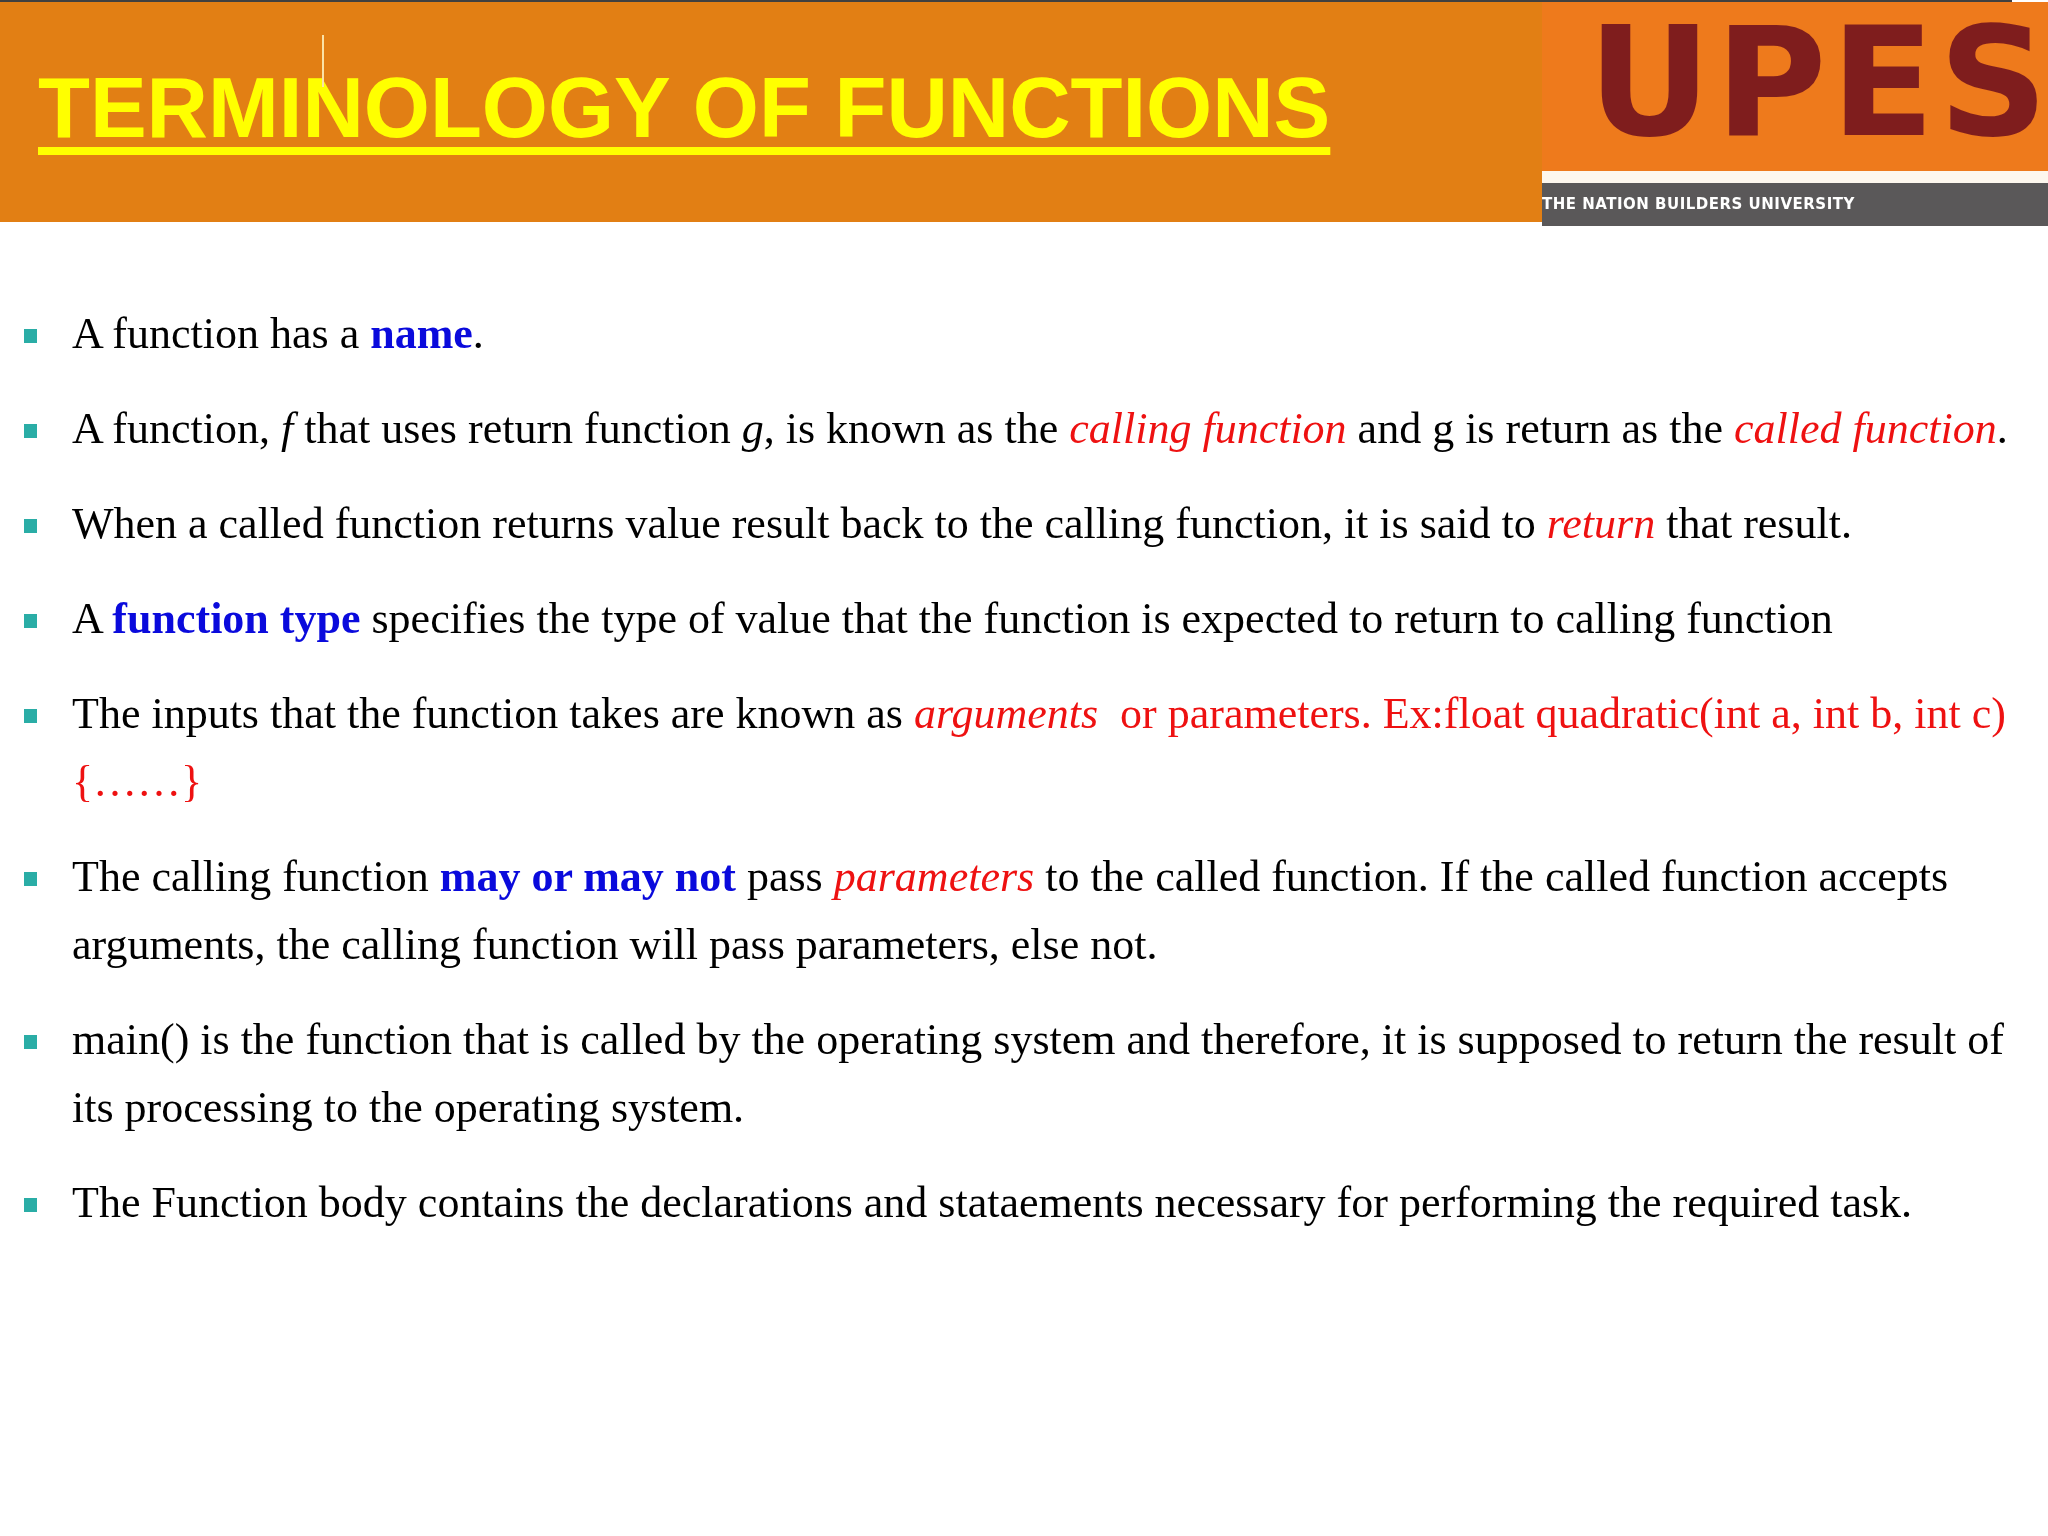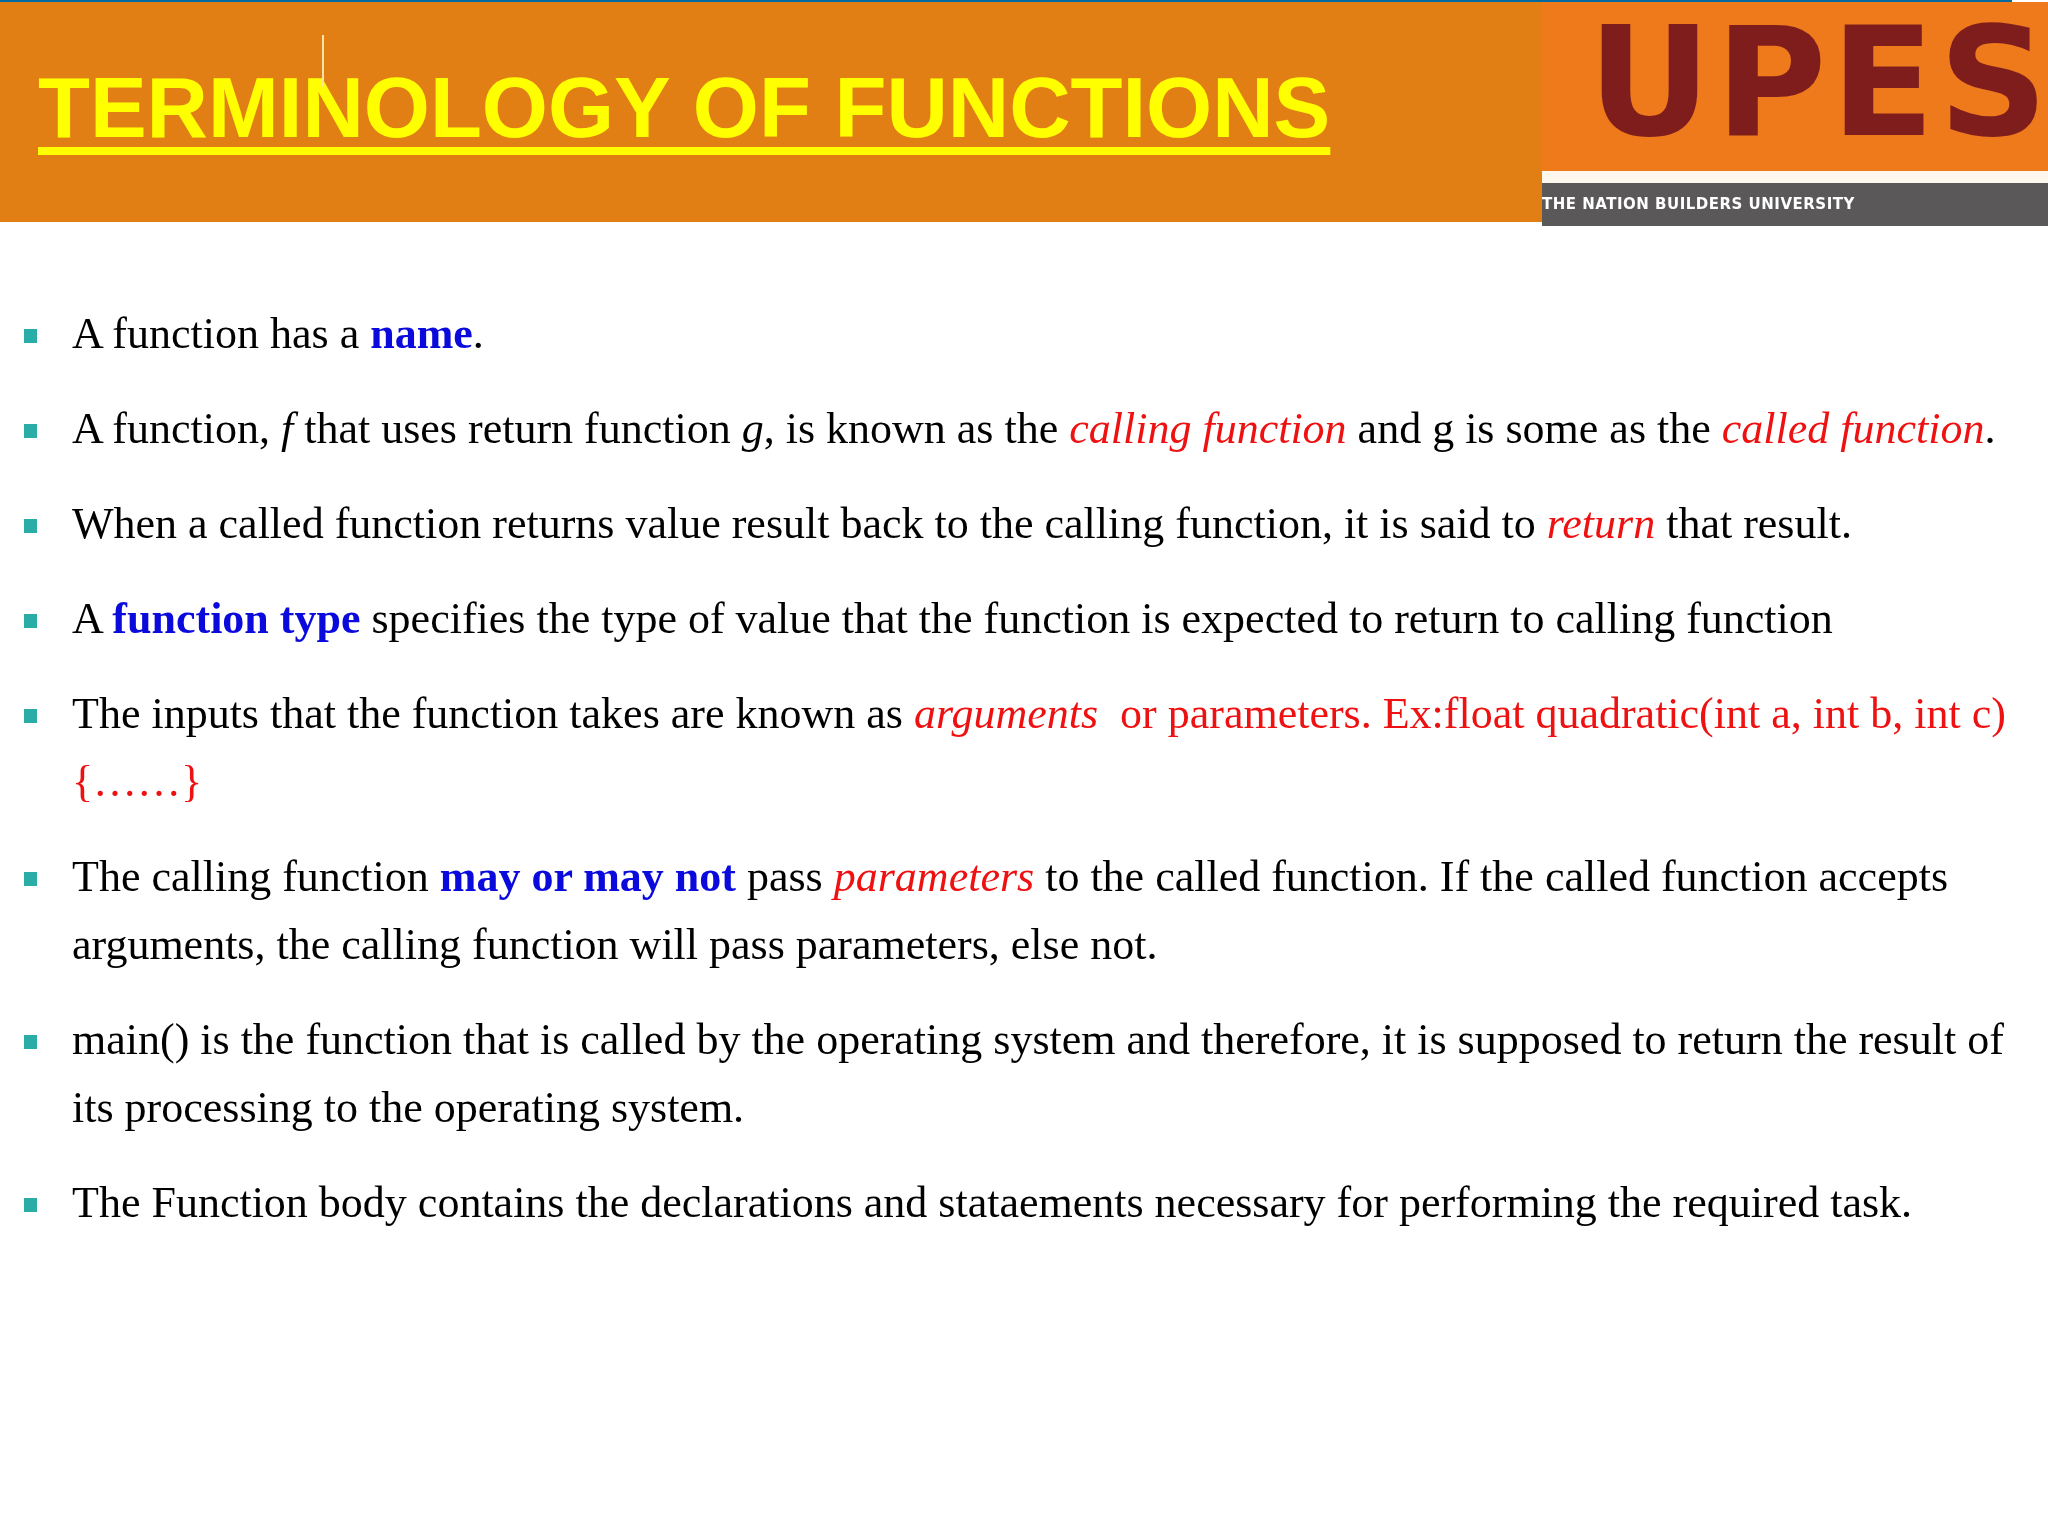--- a/index.html
+++ b/index.html
@@ -1,17 +1,17 @@
 <!DOCTYPE html>
 <html><head>
 <meta charset="utf-8">
 <style>
   html, body { margin:0; padding:0; }
   body { width:2048px; height:1536px; background:#ffffff; position:relative; overflow:hidden; font-family:"Liberation Sans", sans-serif; }
-  .header { position:absolute; left:0; top:0; width:2012px; height:222px; background:#e27f14; border-top:2px solid #0369a1; box-sizing:border-box; }
+  .header { position:absolute; left:0; top:0; width:2012px; height:222px; background:#e27f14; border-top:2px solid #404040; box-sizing:border-box; }
   .title { position:absolute; left:38px; top:56px; font-size:85px; font-weight:bold; color:#ffff00; text-decoration:underline; text-decoration-thickness:8px; text-underline-offset:10px; white-space:nowrap; letter-spacing:0px; line-height:100px; }
   .cursor { position:absolute; left:322px; top:33px; width:2px; height:52px; background:#fbe2a6; }
   .logo { position:absolute; left:1542px; top:0; width:506px; height:224px; background:#ee7a1c; }
   .logo-text { position:absolute; left:20px; top:6px; width:470px; text-align:right; font-size:152px; font-weight:bold; color:#7f1d1d; letter-spacing:4px; line-height:150px; font-family:"DejaVu Sans", sans-serif;margin-left:20px; }
   .logo-line { position:absolute; left:0; top:169px; width:506px; height:12px; background:#fdf7ee; }
   .logo-band { position:absolute; left:0; top:181px; width:506px; height:43px; background:#5a5859; }
   .logo-tag { position:absolute; left:0; top:181px; width:506px; height:43px; line-height:43px; text-align:left; color:#ffffff; font-size:15px; font-weight:bold; letter-spacing:0.5px; font-family:"DejaVu Sans", sans-serif; }
   .content { position:absolute; left:0; top:300px; width:2048px;font-family:Liberation Serif, serif; }
   .item { position:relative; padding-left:72px; padding-right:20px; font-size:44px; line-height:68px; color:#000; margin-bottom:27px; }
   .bullet { position:absolute; left:24px; top:29px; width:13px; height:14px; background:#2aada6; }
@@ -35,21 +35,21 @@
 
 <div class="content">
 
   <div class="item">
     <span class="bullet"></span>
     <span>A function has a </span><span class="blue">name</span><span>.</span>
   </div>
 
   <div class="item">
     <span class="bullet"></span>
-    <span>A function, </span><span class="it">f</span><span> that uses return function </span><span class="it">g</span><span>, is known as the </span><span class="red it">calling function</span><span> and g is some as the </span><span class="red it">called function</span><span>.</span>
+    <span>A function, </span><span class="it">f</span><span> that uses return function </span><span class="it">g</span><span>, is known as the </span><span class="red it">calling function</span><span> and g is return as the </span><span class="red it">called function</span><span>.</span>
   </div>
 
   <div class="item">
     <span class="bullet"></span>
     <span>When a called function returns value result back to the calling function, it is said to </span><span class="red it">return</span><span> that result.</span>
   </div>
 
   <div class="item">
     <span class="bullet"></span>
     <span>A </span><span class="blue">function type</span><span> specifies the type of value that the function is expected to return to calling function</span>

